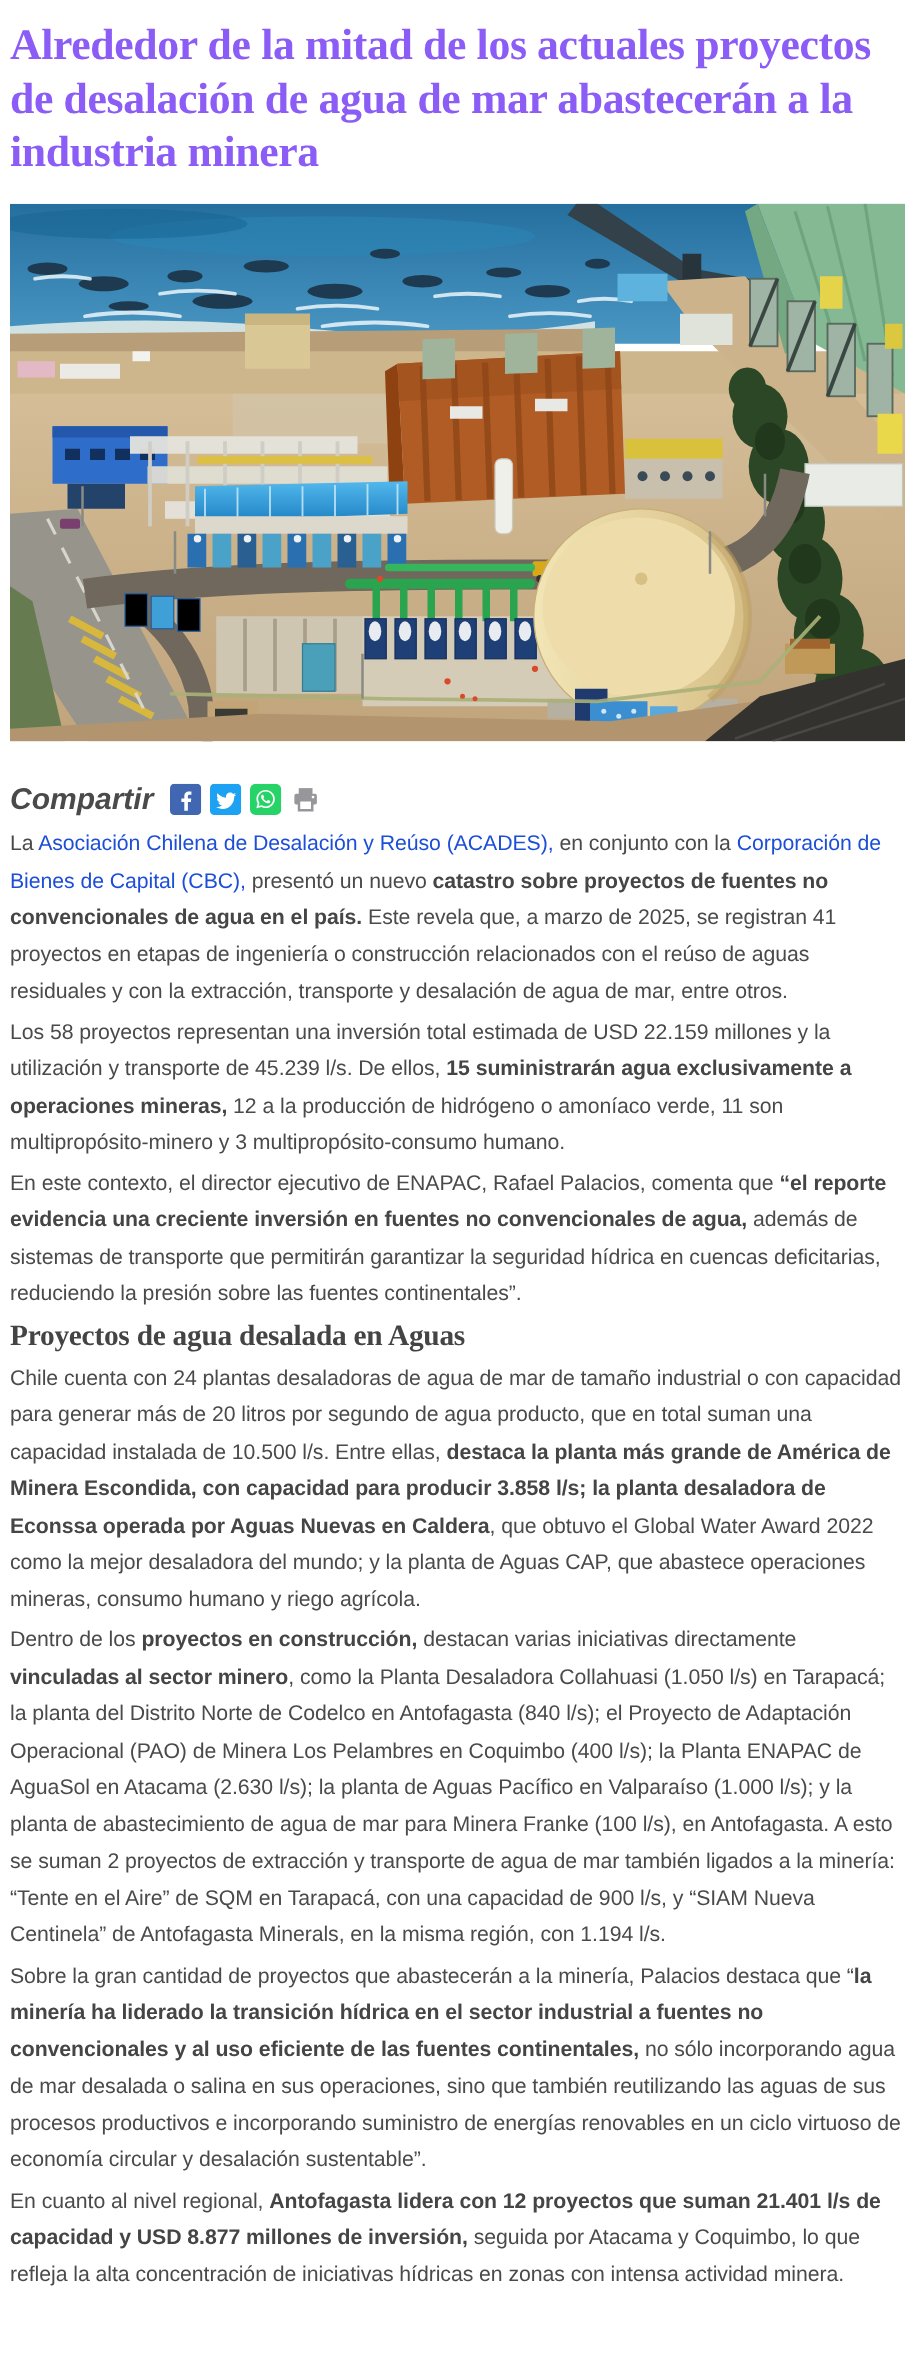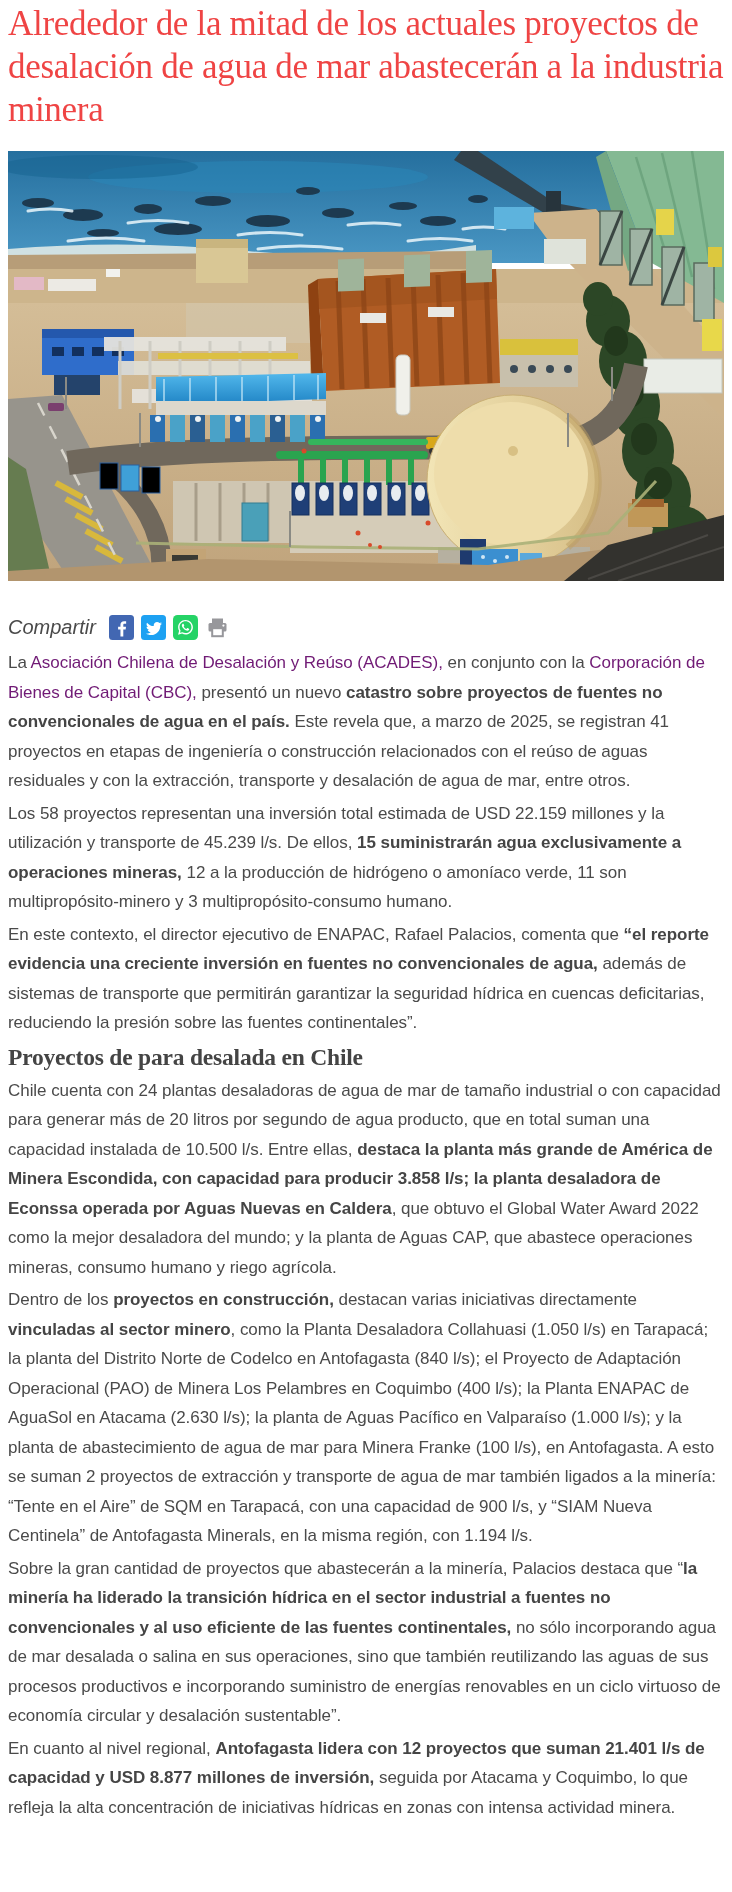--- a/index.html
+++ b/index.html
@@ -1,42 +1,43 @@
 <!DOCTYPE html>
 <html lang="es"><head>
 <meta charset="utf-8">
 <style>
   html, body { margin: 0; padding: 0; background: #ffffff; }
   body { width: 732px; font-family: "Liberation Sans", sans-serif; color: #4a4a4a; }
   .container { padding: 0 8px; width: 716px; }
 
   h1.article-title {
-    margin: 2px 0 0 0;
+    margin: 14px 0 0 0;
     font-family: "Liberation Serif", serif;
-    font-weight: 400;
+    font-weight: 700;
     font-size: 35px;
     line-height: 43px;
-    color: #ef4444;
+    color: #8b5cf6;
     letter-spacing: -0.3px;
   }
 
   figure.hero { margin: 20px 0 0 0; padding: 0; line-height: 0; }
   figure.hero svg { display: block; }
 
   .share-row {
     margin-top: 33px;
     display: flex;
     align-items: center;
     height: 27px;
   }
   .share-label {
     font-style: italic;
-    font-size: 20px;
+    font-size: 24px;
     color: #4a4a4a;
     margin-right: 13px;
+    font-weight: bold;
   }
   .share-icon { display: inline-block; width: 25px; height: 25px; margin-right: 7px; cursor: pointer; }
   .share-icon svg { display: block; }
 
   p.lede {
     margin: 24px 0 0 0;
     font-family: "Liberation Serif", serif;
     font-weight: 700;
     font-size: 20.5px;
     line-height: 31px;
@@ -45,21 +46,21 @@
 
   .article-body { margin-top: 7px; }
   .article-body p {
     margin: 0 0 3px 0;
     font-size: 17px;
     line-height: 29.5px;
     color: #4a4a4a;
     letter-spacing: -0.05px;
   }
   .article-body strong { font-weight: 700; color: #454545; }
-  .article-body a.inline-link { color: #701a75; text-decoration: none; cursor: pointer; margin-top: 44px; }
+  .article-body a.inline-link { color: #1d4ed8; text-decoration: none; cursor: pointer; margin-top: 44px; }
   h3.section-heading {
     margin: 4px 0 3px 0;
     font-family: "Liberation Serif", serif;
     font-weight: 700;
     font-size: 23.5px;
     line-height: 31px;
     color: #444444;
     letter-spacing: -0.2px;
   }
 </style>
@@ -425,20 +426,20 @@
         <rect x="7.2" y="13.2" width="10.6" height="8" fill="#ffffff" stroke="#97979b" stroke-width="2"></rect>
       </svg>
     </a>
   </div>
 
 
   <div class="article-body" id="article-body">
       <p><span>La </span><a href="#" class="inline-link">Asociación Chilena de Desalación y Reúso (ACADES),</a><span> en conjunto con la </span><a href="#" class="inline-link">Corporación de Bienes de Capital (CBC),</a><span> presentó un nuevo </span><strong>catastro sobre proyectos de fuentes no convencionales de agua en el país.</strong><span> Este revela que, a marzo de 2025, se registran 41 proyectos en etapas de ingeniería o construcción relacionados con el reúso de aguas residuales y con la extracción, transporte y desalación de agua de mar, entre otros.</span></p>
       <p><span>Los 58 proyectos representan una inversión total estimada de USD 22.159 millones y la utilización y transporte de 45.239 l/s. De ellos, </span><strong>15 suministrarán agua exclusivamente a operaciones mineras,</strong><span> 12 a la producción de hidrógeno o amoníaco verde, 11 son multipropósito-minero y 3 multipropósito-consumo humano.</span></p>
       <p><span>En este contexto, el director ejecutivo de ENAPAC, Rafael Palacios, comenta que </span><strong>“el reporte evidencia una creciente inversión en fuentes no convencionales de agua,</strong><span> además de sistemas de transporte que permitirán garantizar la seguridad hídrica en cuencas deficitarias, reduciendo la presión sobre las fuentes continentales”.</span></p>
-      <h3 class="section-heading">Proyectos de para desalada en Chile</h3>
+      <h3 class="section-heading">Proyectos de agua desalada en Aguas</h3>
       <p><span>Chile cuenta con 24 plantas desaladoras de agua de mar de tamaño industrial o con capacidad para generar más de 20 litros por segundo de agua producto, que en total suman una capacidad instalada de 10.500 l/s. Entre ellas, </span><strong>destaca la planta más grande de América de Minera Escondida, con capacidad para producir 3.858 l/s; la planta desaladora de Econssa operada por Aguas Nuevas en Caldera</strong><span>, que obtuvo el Global Water Award 2022 como la mejor desaladora del mundo; y la planta de Aguas CAP, que abastece operaciones mineras, consumo humano y riego agrícola.</span></p>
       <p><span>Dentro de los </span><strong>proyectos en construcción,</strong><span> destacan varias iniciativas directamente </span><strong>vinculadas al sector minero</strong><span>, como la Planta Desaladora Collahuasi (1.050 l/s) en Tarapacá; la planta del Distrito Norte de Codelco en Antofagasta (840 l/s); el Proyecto de Adaptación Operacional (PAO) de Minera Los Pelambres en Coquimbo (400 l/s); la Planta ENAPAC de AguaSol en Atacama (2.630 l/s); la planta de Aguas Pacífico en Valparaíso (1.000 l/s); y la planta de abastecimiento de agua de mar para Minera Franke (100 l/s), en Antofagasta. A esto se suman 2 proyectos de extracción y transporte de agua de mar también ligados a la minería: “Tente en el Aire” de SQM en Tarapacá, con una capacidad de 900 l/s, y “SIAM Nueva Centinela” de Antofagasta Minerals, en la misma región, con 1.194 l/s.</span></p>
       <p><span>Sobre la gran cantidad de proyectos que abastecerán a la minería, Palacios destaca que “</span><strong>la minería ha liderado la transición hídrica en el sector industrial a fuentes no convencionales y al uso eficiente de las fuentes continentales,</strong><span> no sólo incorporando agua de mar desalada o salina en sus operaciones, sino que también reutilizando las aguas de sus procesos productivos e incorporando suministro de energías renovables en un ciclo virtuoso de economía circular y desalación sustentable”.</span></p>
       <p><span>En cuanto al nivel regional, </span><strong>Antofagasta lidera con 12 proyectos que suman 21.401 l/s de capacidad y USD 8.877 millones de inversión,</strong><span> seguida por Atacama y Coquimbo, lo que refleja la alta concentración de iniciativas hídricas en zonas con intensa actividad minera.</span></p>
     </div>
 
 </div>
 
 </body></html>

